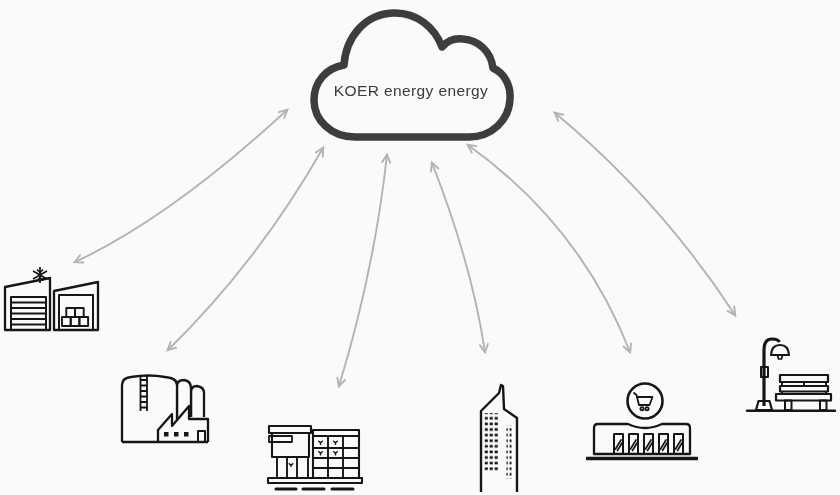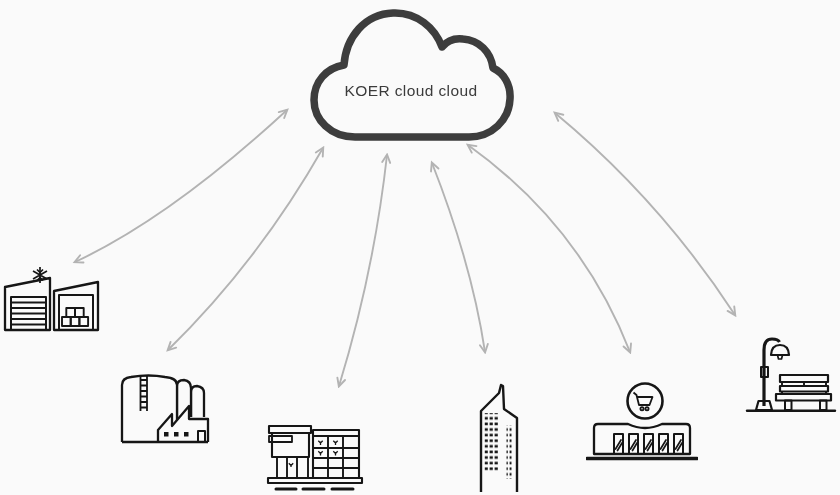--- a/index.html
+++ b/index.html
@@ -37,21 +37,21 @@
     <path class="arrow" d="M 468,145 Q 581,226 630,352" marker-start="url(#ah)" marker-end="url(#ah)"></path>
     <path class="arrow" d="M 555,113 Q 660,200 735,315" marker-start="url(#ah)" marker-end="url(#ah)"></path>
   </svg>
 
   <svg class="cloud-svg" width="216" height="140" viewBox="0 0 216 140">
     <path d="M 52,132 C 28,132 11,115 11,95 C 11,77 23,63 41,60
              C 43,32 62,9 90,8 C 114,7 132,23 139,42
              C 144,36 152,33 160,34 C 176,35 188,47 190,63
              C 201,68 208,80 207,94 C 206,115 189,132 166,132 Z"></path>
   </svg>
-  <div class="cloud-label">KOER cloud cloud</div>
+  <div class="cloud-label">KOER energy energy</div>
 
   <div class="icon" style="left:2px;top:262px;width:104px;height:72px" aria-label="cold-storage-warehouse-icon">
     <svg width="104" height="72" viewBox="0 0 104 72">
       <g stroke="currentColor" fill="none" stroke-width="2.3" stroke-linejoin="round">
         <g stroke-width="1.7">
           <path d="M38,5 V21 M31,9 L45,17 M45,9 L31,17"></path>
           <path d="M35,7.5 L38,10.5 L41,7.5 M35,18.5 L38,15.5 L41,18.5"></path>
         </g>
         <path d="M3,68 V25 L48,16 V68 Z"></path>
         <path d="M9,67 V35 H44 V67" stroke-width="2"></path>

